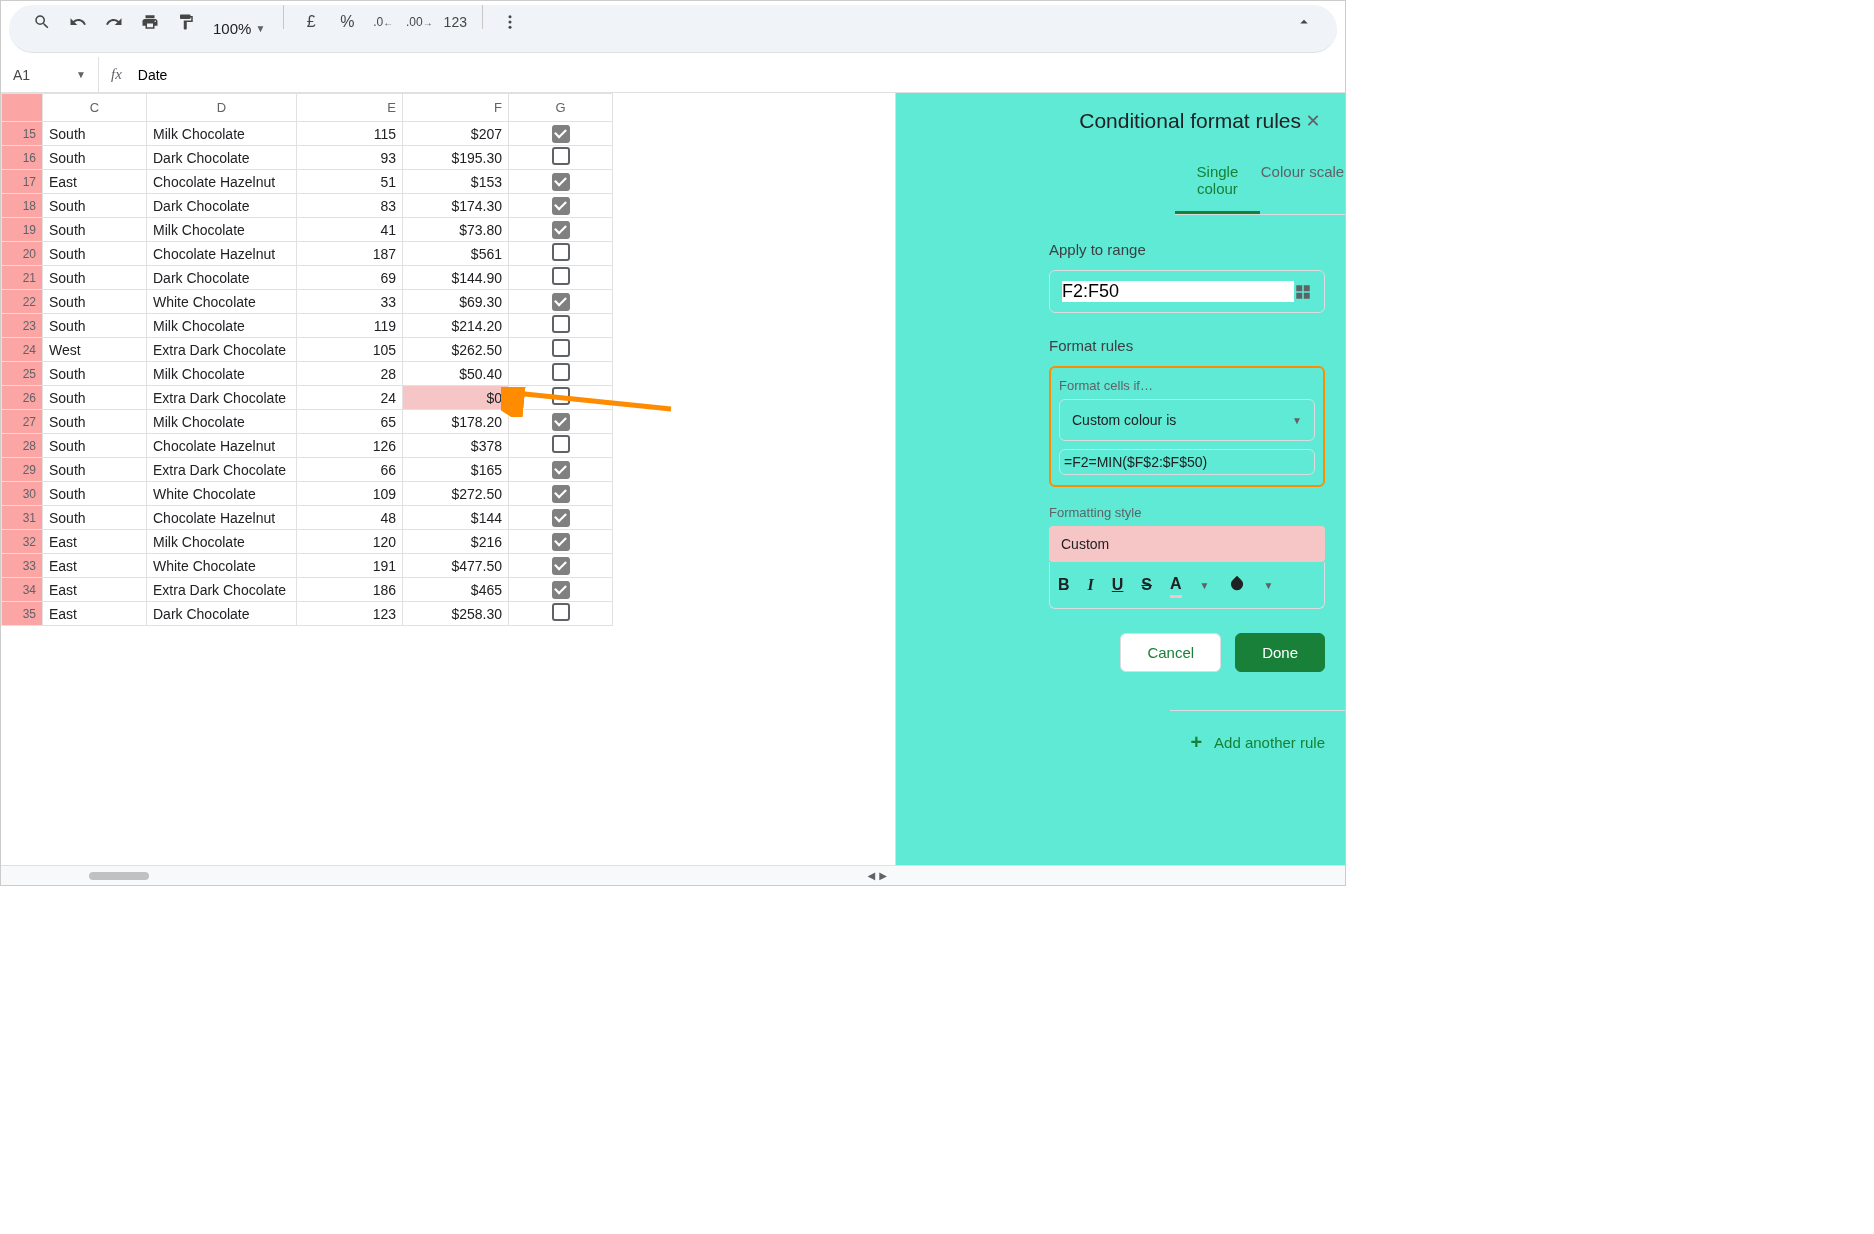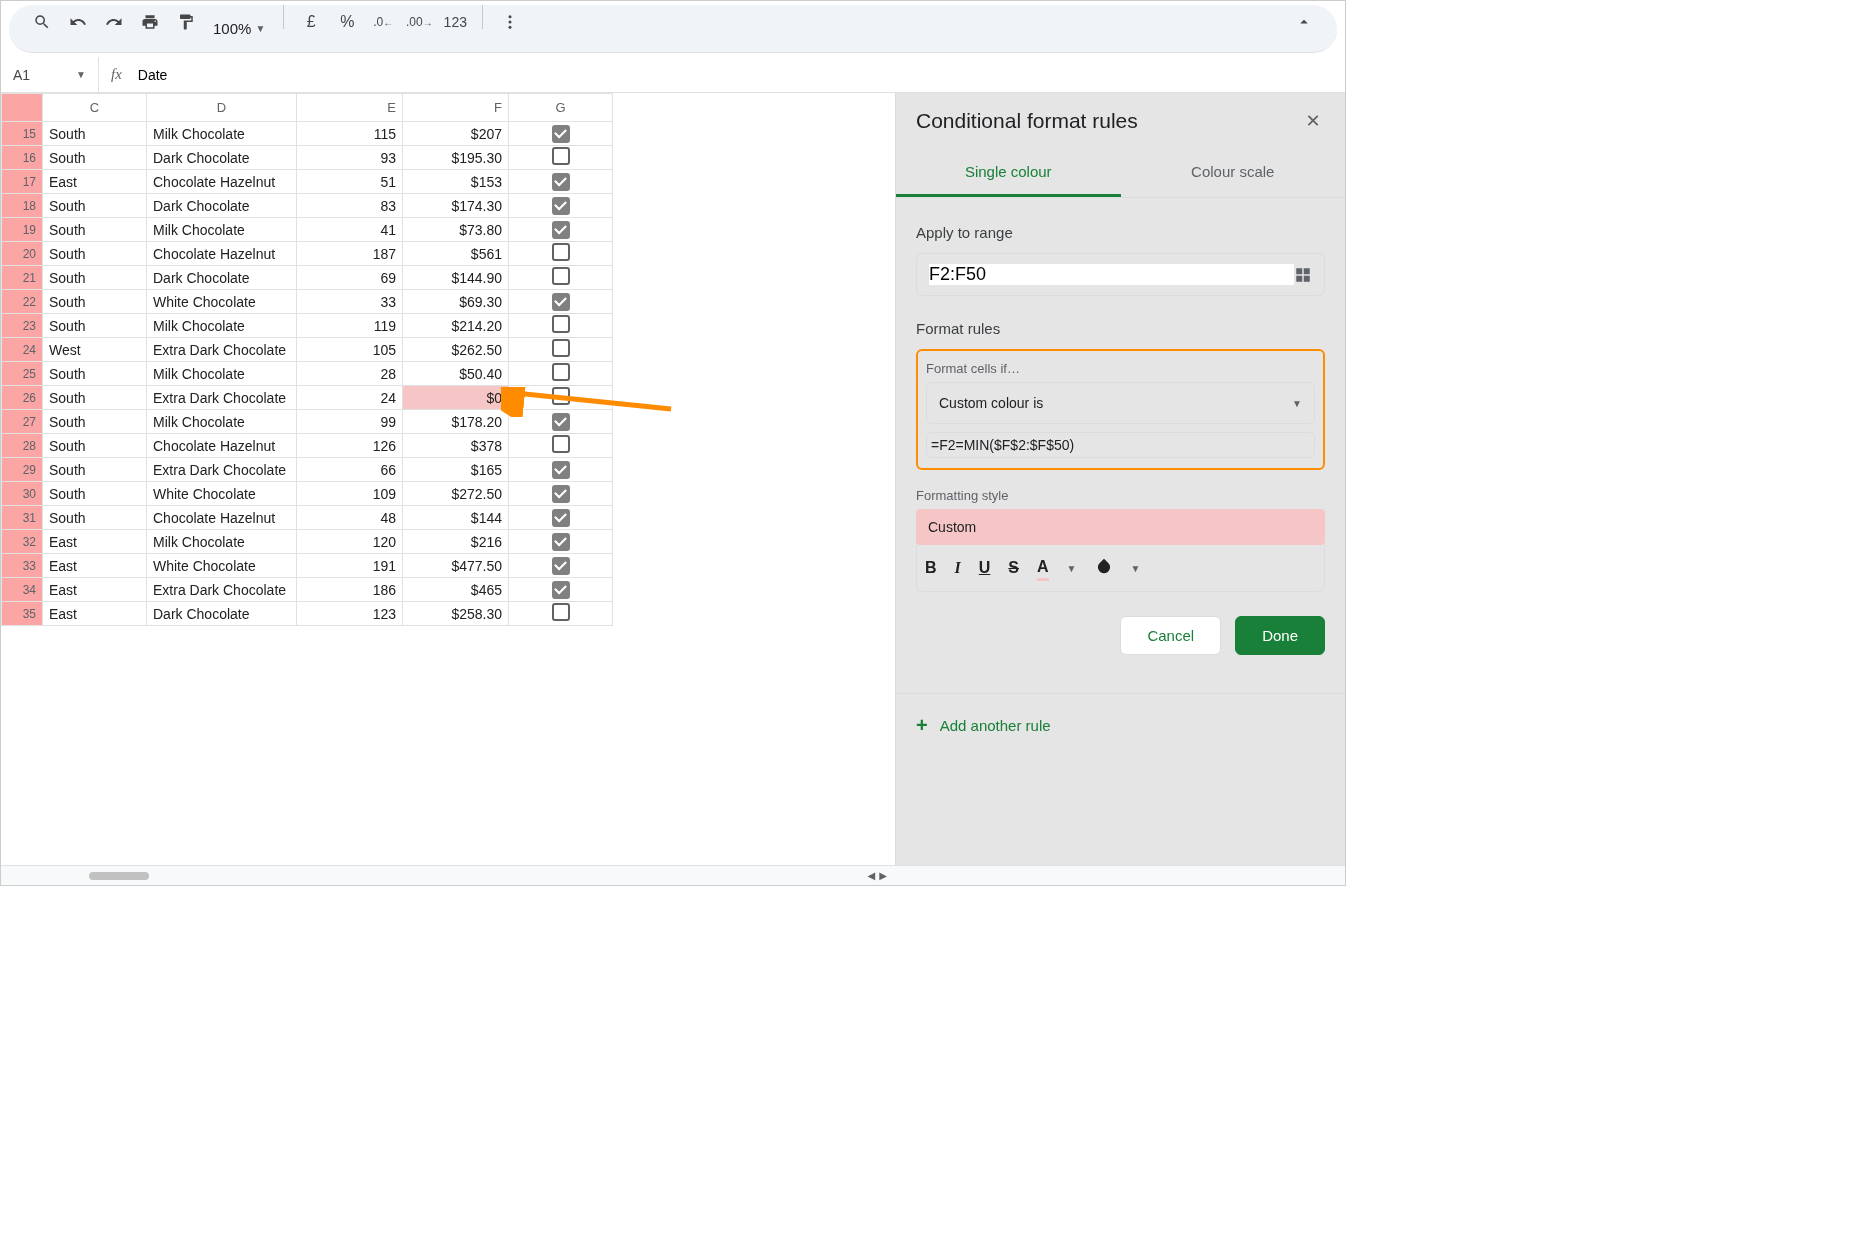--- a/index.html
+++ b/index.html
@@ -33,21 +33,21 @@
 .col-E { width: 106px; text-align: right !important; }
 .col-F { width: 106px; text-align: right !important; }
 .col-G { width: 104px; text-align: center !important; }
 .num { text-align: right; }
 .hl { background: #f6c6c6; }
 .chk { display:inline-flex; width:18px; height:18px; border:2px solid #5f6368; border-radius:3px; background:#fff; align-items:center; justify-content:center; }
 .chk.on { background:#808080; border-color:#808080; }
 .chk.on::after { content:''; width:9px; height:5px; border-left:2px solid #fff; border-bottom:2px solid #fff; transform: rotate(-45deg) translate(1px,-1px); }
 
 
-.sidebar { width: 450px; border-left: 1px solid #dadce0; background:#e5e5e5; display:flex; flex-direction:column; overflow-y:auto; }
+.sidebar { width: 450px; border-left: 1px solid #dadce0; background:#5eead4; display:flex; flex-direction:column; overflow-y:auto;align-items:flex-end; }
 .side-head { display:flex; align-items:center; justify-content:space-between; padding: 16px 20px; }
 .side-title { font-size: 21px; color:#202124; }
 .close-x { width:24px; height:24px; cursor:pointer; color:#5f6368; font-size:18px; display:flex; align-items:center; justify-content:center; }
 .tabs { display:flex; border-bottom:1px solid #dadce0; }
 .tab { flex:1; text-align:center; padding:14px 0; font-size:15px; color:#5f6368; cursor:pointer; }
 .tab.active { color:#188038; font-weight:500; border-bottom:3px solid #188038; }
 .side-body { padding: 18px 20px; }
 .sec-label { font-size:15px; color:#3c4043; margin: 8px 0 12px; font-weight:500; }
 .sec-sublabel { font-size:13px; color:#5f6368; margin: 14px 0 6px; }
 .range-input { display:flex; align-items:center; border:1px solid #dadce0; border-radius:6px; padding: 10px 12px; justify-content:space-between; }
@@ -256,21 +256,21 @@
             <td class="col-C">South</td>
             <td class="col-D">Extra Dark Chocolate</td>
             <td class="col-E num">24</td>
             <td class="col-F num hl">$0</td>
             <td class="col-G"><span class="chk"></span></td>
           </tr>
           <tr>
             <th class="rowh">27</th>
             <td class="col-C">South</td>
             <td class="col-D">Milk Chocolate</td>
-            <td class="col-E num">99</td>
+            <td class="col-E num">65</td>
             <td class="col-F num">$178.20</td>
             <td class="col-G"><span class="chk on"></span></td>
           </tr>
           <tr>
             <th class="rowh">28</th>
             <td class="col-C">South</td>
             <td class="col-D">Chocolate Hazelnut</td>
             <td class="col-E num">126</td>
             <td class="col-F num">$378</td>
             <td class="col-G"><span class="chk"></span></td>

